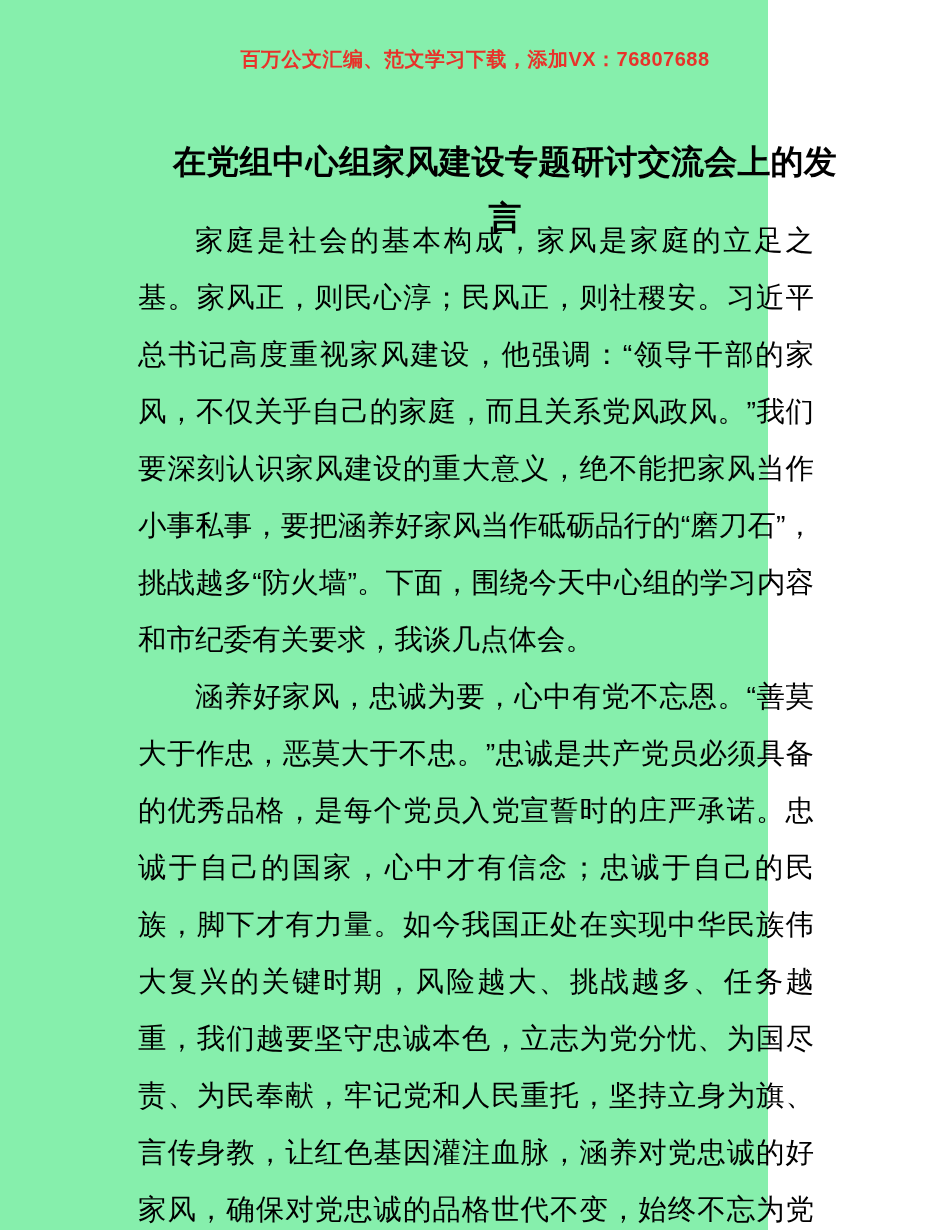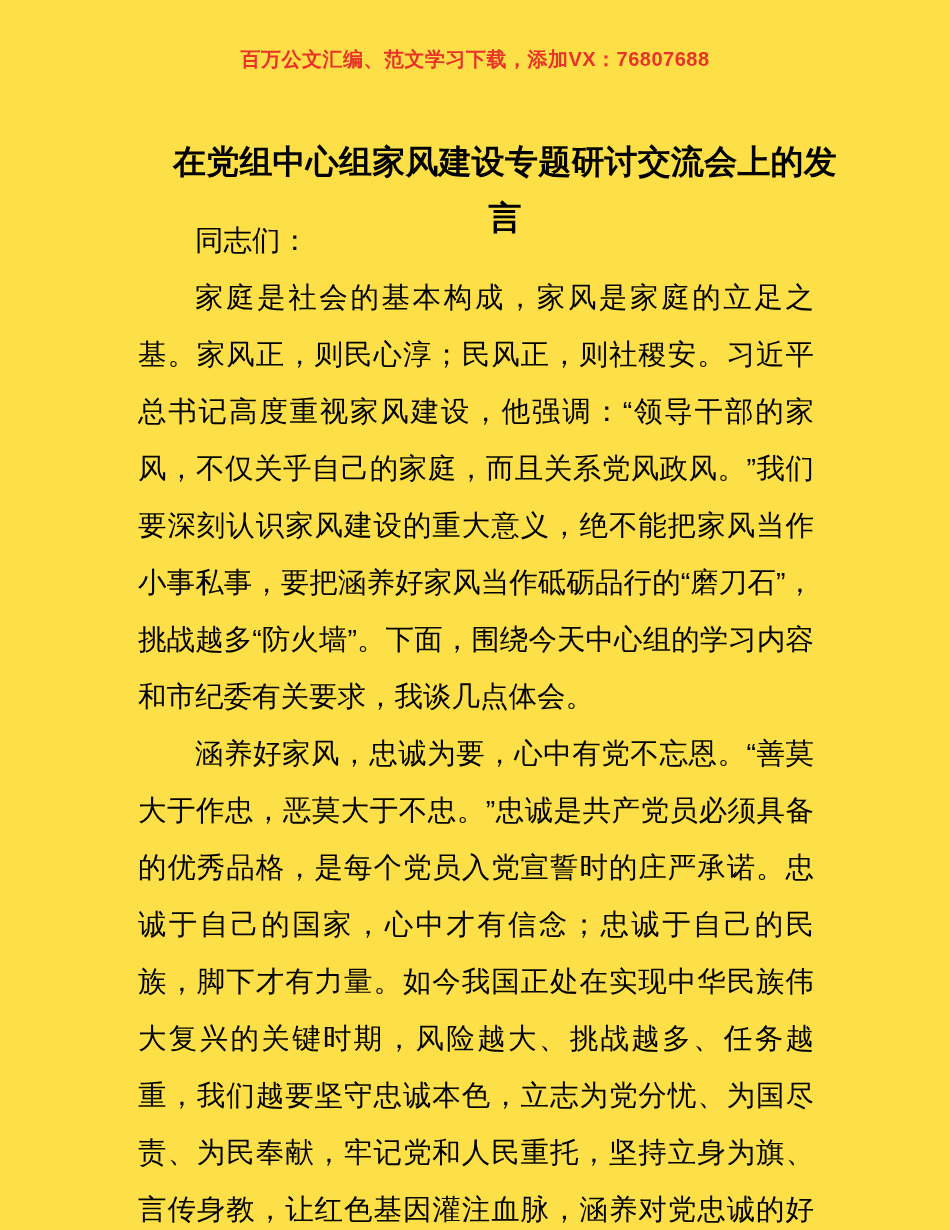--- a/index.html
+++ b/index.html
@@ -10,23 +10,23 @@
   body {
     width: 950px;
     height: 1230px;
     overflow: hidden;
     font-family: "Liberation Sans", "DejaVu Sans", sans-serif;
     color: #000000;
   }
 
   .page {
     position: relative;
-    width: 950px;
+    width: 768px;
     height: 1230px;
-    background: #fde047;
+    background: #86efac;
     box-sizing: border-box;
   }
 
   
   .promo-header {
     position: absolute;
     top: 45px;
     left: 0;
     width: 950px;
     text-align: center;
@@ -77,19 +77,18 @@
 </head>
 <body>
 
 <div class="page">
 
   <div class="promo-header" style="color: rgb(232, 50, 42);">百万公文汇编、范文学习下载，添加VX：76807688</div>
 
   <h1 class="doc-title">在党组中心组家风建设专题研讨交流会上的发言</h1>
 
   <div class="body-block">
-    <p class="para">同志们：</p>
     <p class="para">家庭是社会的基本构成，家风是家庭的立足之基。家风正，则民心淳；民风正，则社稷安。习近平总书记高度重视家风建设，他强调：“领导干部的家风，不仅关乎自己的家庭，而且关系党风政风。”我们要深刻认识家风建设的重大意义，绝不能把家风当作小事私事，要把涵养好家风当作砥砺品行的“磨刀石”，挑战越多“防火墙”。下面，围绕今天中心组的学习内容和市纪委有关要求，我谈几点体会。</p>
     <p class="para">涵养好家风，忠诚为要，心中有党不忘恩。“善莫大于作忠，恶莫大于不忠。”忠诚是共产党员必须具备的优秀品格，是每个党员入党宣誓时的庄严承诺。忠诚于自己的国家，心中才有信念；忠诚于自己的民族，脚下才有力量。如今我国正处在实现中华民族伟大复兴的关键时期，风险越大、挑战越多、任务越重，我们越要坚守忠诚本色，立志为党分忧、为国尽责、为民奉献，牢记党和人民重托，坚持立身为旗、言传身教，让红色基因灌注血脉，涵养对党忠诚的好家风，确保对党忠诚的品格世代不变，始终不忘为党的事业不懈奋斗，以实际行动诠释对党的赤诚忠心。</p>
 
   </div>
 
 </div>
 
 </body></html>

